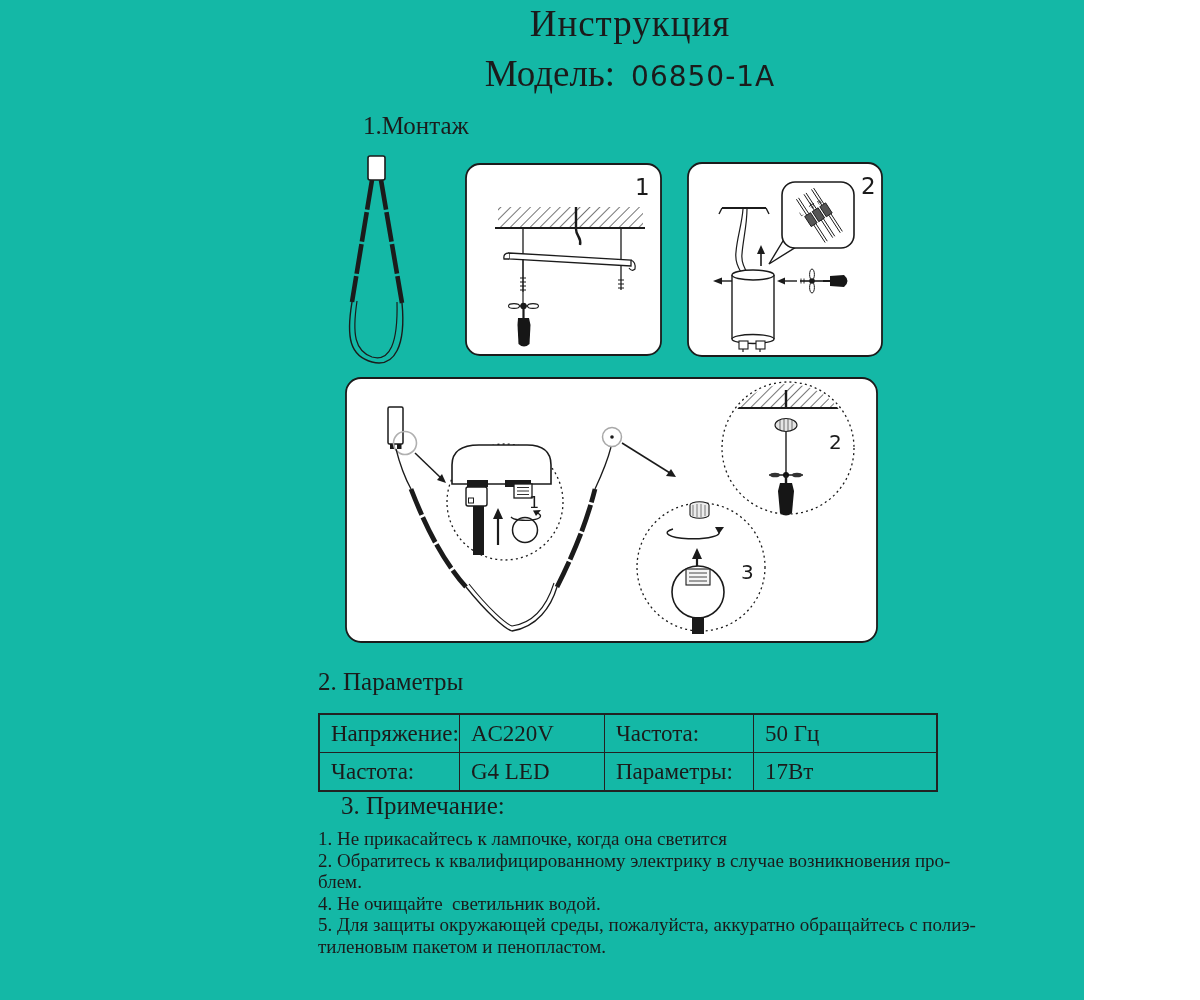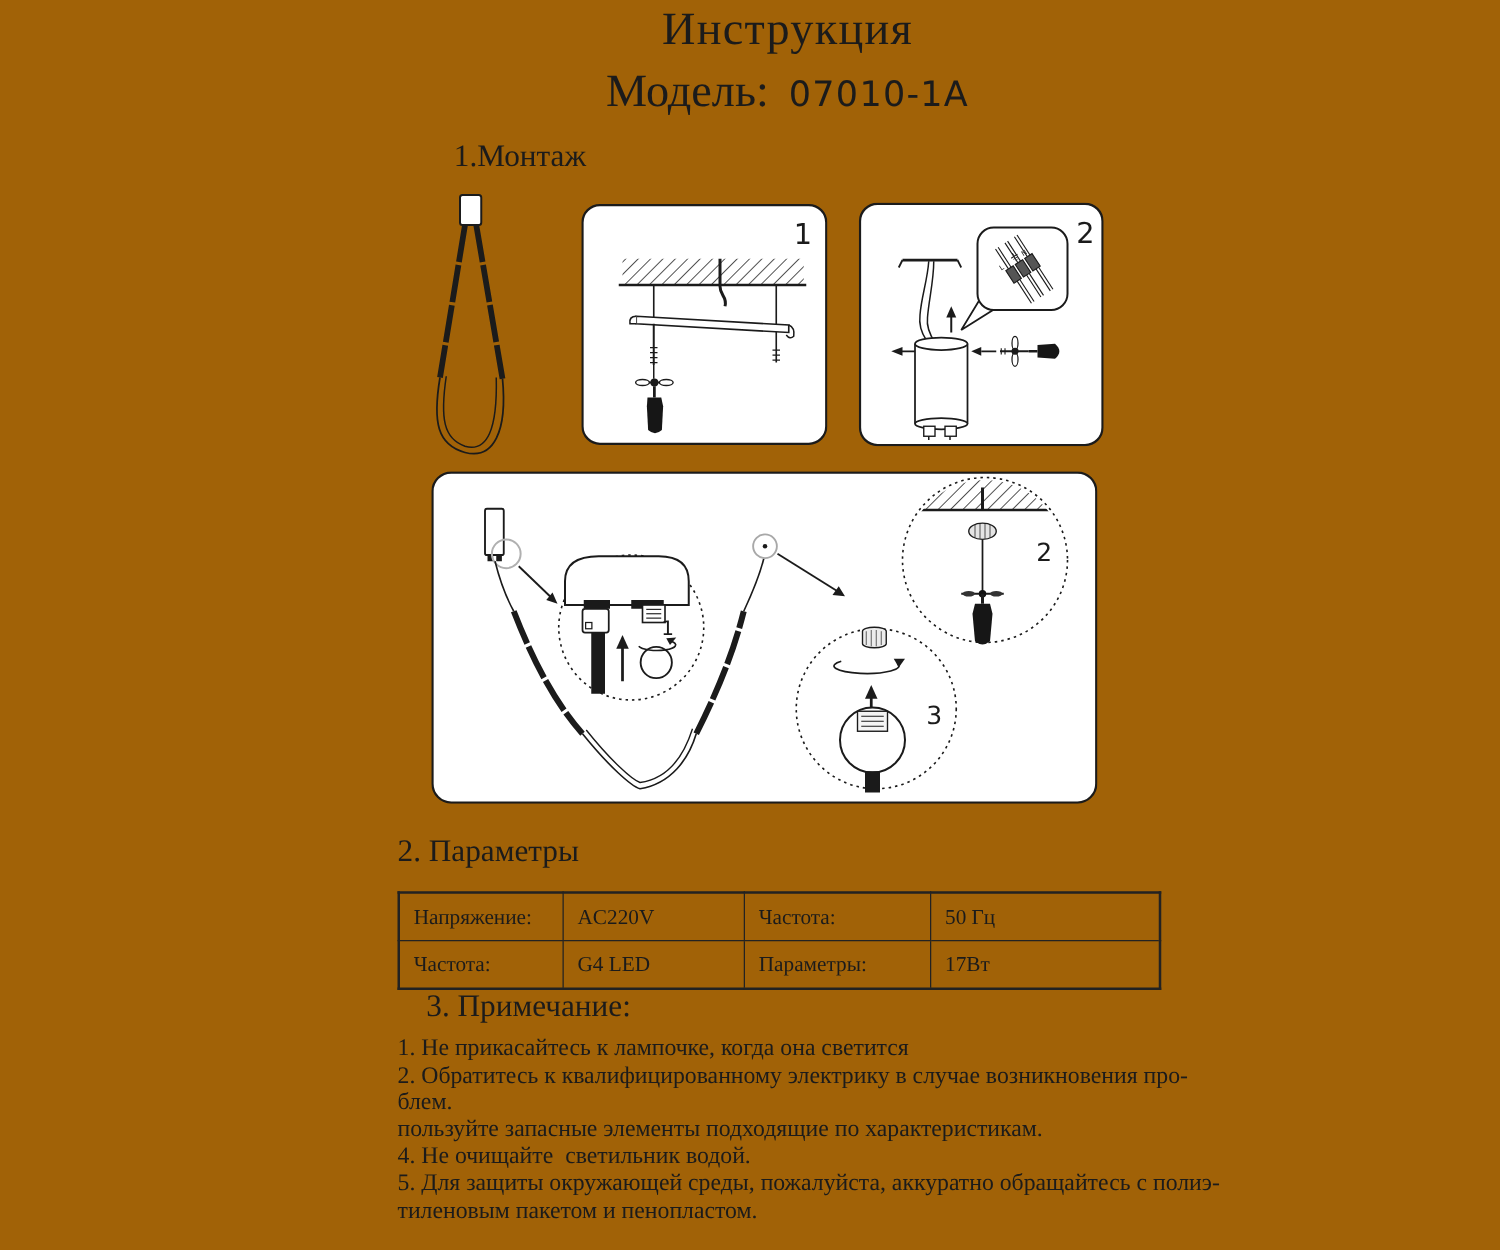--- a/index.html
+++ b/index.html
@@ -1,51 +1,51 @@
 <!DOCTYPE html>
 <html><head>
 <meta charset="utf-8">
 <style>
   html,body{margin:0;padding:0;background:#ffffff;}
   #canvas{
-    position:relative;width:1200px;height:1000px;background:#a16207;overflow:hidden;
+    position:relative;width:1084px;height:1000px;background:#14b8a6;overflow:hidden;
     font-family:"Liberation Serif", serif;color:#1b1b1b;
   }
   .abs{position:absolute;}
   
   .doc-title{left:60px;top:2px;width:1140px;text-align:center;font-size:37px;letter-spacing:1px;}
   .model-row{left:60px;top:52px;width:1140px;text-align:center;}
   .model-label{font-size:37px;}
   .model-value{font-family:"DejaVu Sans", sans-serif;font-size:28px;margin-left:16px;letter-spacing:1px;}
   
   .h-montage{left:327px;top:112px;font-size:25px;margin-left:36px;}
   .h-params{left:318px;top:668px;font-size:25px;}
   .h-notes{left:318px;top:792px;font-size:25px;margin-left:23px;}
   
   .params-table{left:318px;top:713px;border-collapse:collapse;table-layout:fixed;}
   .params-table td{
     border:1.7px solid #222;height:37px;padding:0 0 0 11px;
-    font-size:17px;vertical-align:middle;white-space:nowrap;
+    font-size:23px;vertical-align:middle;white-space:nowrap;
   }
   .params-table{border:2.2px solid #222;}
   
   .notes{left:318px;top:828px;width:575px;font-size:19px;line-height:21.6px;}
   .notes div{white-space:pre;}
   svg{display:block;}
   svg text{font-family:"DejaVu Sans", sans-serif;fill:#1b1b1b;}
   .ink{stroke:#1b1b1b;}
 </style>
 </head>
 <body>
 
 <div id="canvas">
 
   <div class="abs doc-title">Инструкция</div>
   <div class="abs model-row">
-    <span class="model-label">Модель:</span><span class="model-value">07010-1A</span>
+    <span class="model-label">Модель:</span><span class="model-value">06850-1A</span>
   </div>
 
   <div class="abs h-montage">1.Монтаж</div>
 
   <svg class="abs" style="left:333px;top:146px;" width="95" height="228" viewBox="0 0 95 228">
     <rect x="35" y="10" width="17" height="24" rx="2" fill="#fff" class="ink" stroke-width="1.6"></rect>
     <path d="M39,34 L19,156" class="ink" stroke-width="4.6" stroke-dasharray="30 2.5" fill="none"></path>
     <path d="M48,34 L69,157" class="ink" stroke-width="4.6" stroke-dasharray="30 2.5" fill="none"></path>
     <path d="M19,156 C13,192 17,210 39,216 C62,222 73,199 69,157" fill="none" class="ink" stroke-width="1.4"></path>
     <path d="M24,155 C19,189 22,205 39,211 C57,216 65,197 64,156" fill="none" class="ink" stroke-width="1.2"></path>
@@ -293,19 +293,18 @@
       <td>17Вт</td>
     </tr>
   </tbody>
     </table>
 
   <div class="abs h-notes">3. Примечание:</div>
   <div class="abs notes">
     <div>1. Не прикасайтесь к лампочке, когда она светится</div>
     <div>2. Обратитесь к квалифицированному электрику в случае возникновения про-</div>
     <div>блем.</div>
-    <div>пользуйте запасные элементы подходящие по характеристикам.</div>
     <div>4. Не очищайте  светильник водой.</div>
     <div>5. Для защиты окружающей среды, пожалуйста, аккуратно обращайтесь с полиэ-</div>
     <div>тиленовым пакетом и пенопластом.</div>
   </div>
 
 </div>
 
 </body></html>

